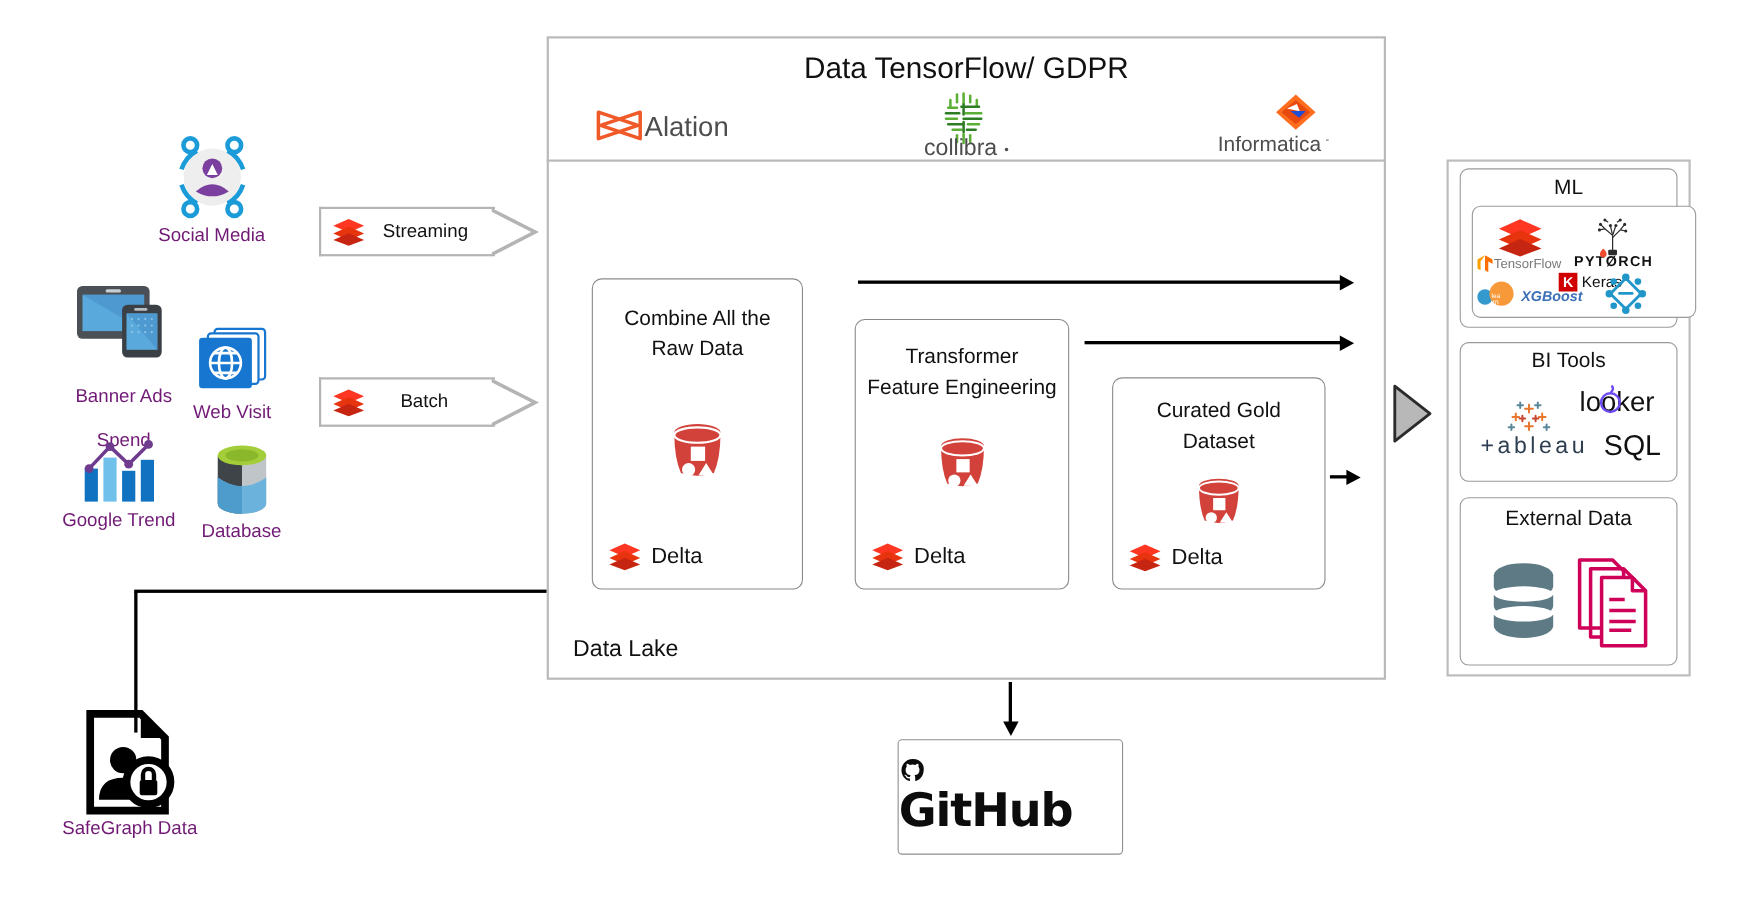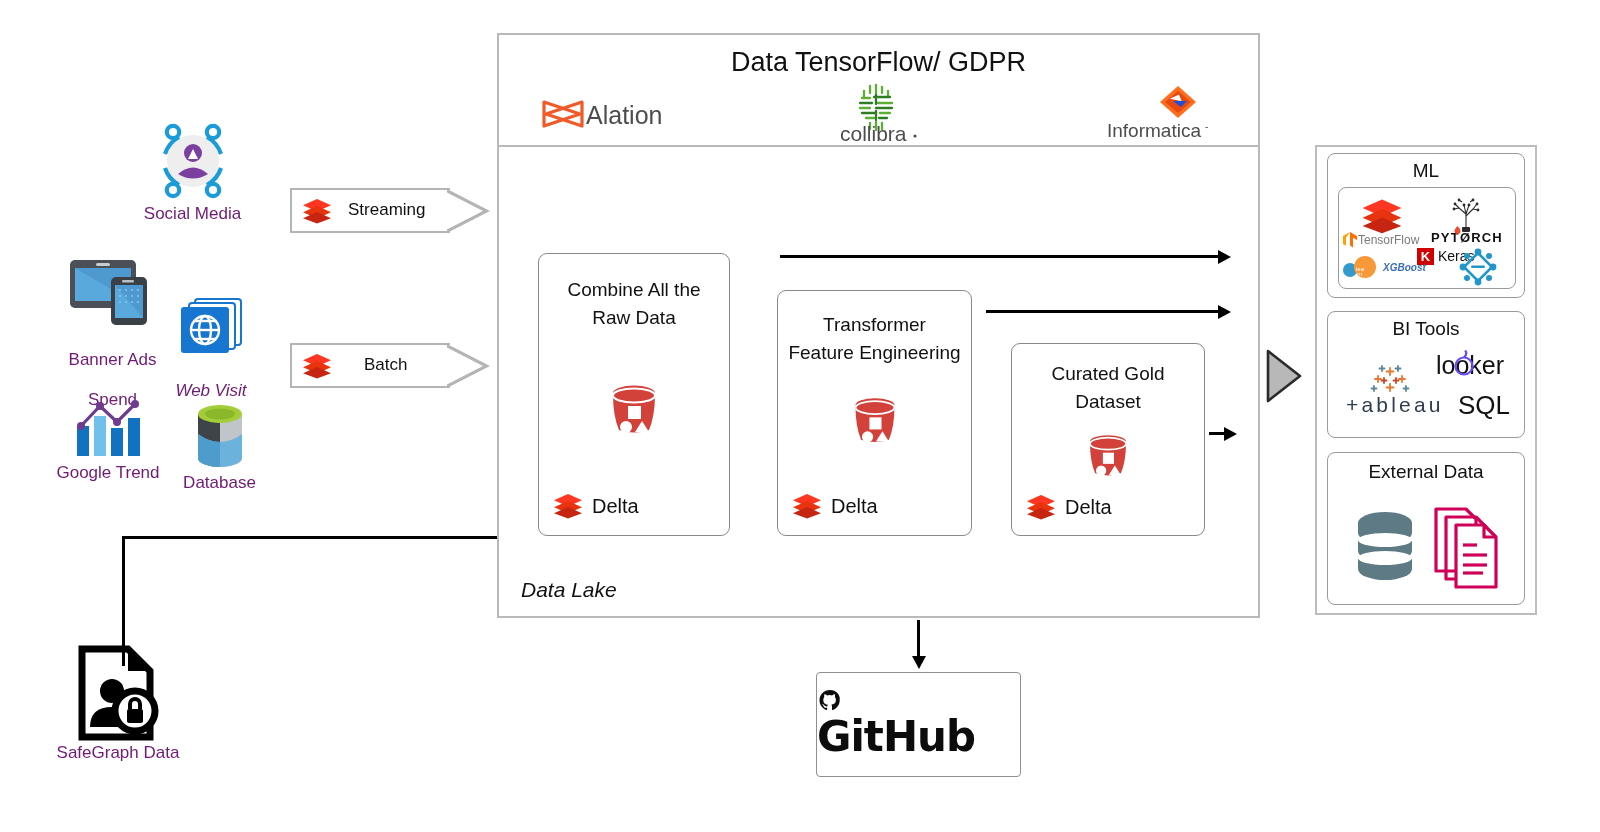--- a/index.html
+++ b/index.html
@@ -52,21 +52,21 @@
   }
   .stage-title {
     position:absolute; left:0; width:100%; text-align:center;
     font-size:19px; line-height:1.45; color:#111;
   }
   .delta-row {
     position:absolute; left:14px; display:flex; align-items:center; gap:9px;
   }
   .delta-row .dtxt { font-size:20px; color:#111; }
 
-  .datalake-lbl { position:absolute; font-size:21px; color:#111;font-style:italic; }
+  .datalake-lbl { position:absolute; font-size:21px; color:#111; }
 
   
   .rpanel { position:absolute; background:#fff; border:2px solid #bdbdbd; }
   .rcard {
     position:absolute; background:#fff;
     border:1.6px solid #9a9a9a; border-radius:8px;
   }
   .rcard-title {
     position:absolute; left:0; width:100%; text-align:center;
     font-size:19px; color:#111;
@@ -160,21 +160,21 @@
       <rect x="14" y="8" width="46" height="46" rx="3" fill="#ffffff" stroke="#1676D0" stroke-width="2"></rect>
       <rect x="6" y="12" width="48" height="46" rx="3" fill="#1676D0"></rect>
       <g fill="none" stroke="#ffffff" stroke-width="2.4">
         <circle cx="30" cy="35" r="14"></circle>
         <ellipse cx="30" cy="35" rx="6" ry="14"></ellipse>
         <path d="M16 35 h28"></path>
           <path d="M18.5 26 h23"></path>
           <path d="M18.5 44 h23"></path>
       </g>
     </svg>
-    <div class="lbl src-lbl" style="margin-top:20px;font-style:italic;">Web Visit</div>
+    <div class="lbl src-lbl" style="margin-top:4px;">Web Visit</div>
   </div>
 
   <div class="srcblock" style="left:50px; top:398px; width:116px;">
     <svg class="ico" width="74" height="62" viewBox="0 0 74 62">
       <rect x="6" y="28" width="12" height="30" fill="#1072C0"></rect>
       <rect x="23" y="18" width="12" height="40" fill="#6FC0EA"></rect>
       <rect x="40" y="30" width="12" height="28" fill="#1072C0"></rect>
       <rect x="57" y="20" width="12" height="38" fill="#1072C0"></rect>
       <polyline points="10,28 29,8 46,24 64,6" fill="none" stroke="#6E3B8E" stroke-width="3.2"></polyline>
       <g fill="#6E3B8E">
@@ -384,21 +384,21 @@
   <div class="datalake-lbl" style="left:521px; top:578px;">Data Lake</div>
 
   <svg class="play-tri" style="left:1265px; top:348px;" width="38" height="56" viewBox="0 0 38 56">
     <path d="M3 3 L35 28 L3 53z" fill="#B8B8B8" stroke="#2b2b2b" stroke-width="2.6" stroke-linejoin="round"></path>
   </svg>
 
   <div class="rpanel" style="left:1315px; top:145px; width:222px; height:470px;"></div>
 
   <div class="rcard" style="left:1327px; top:153px; width:198px; height:145px;">
     <div class="rcard-title" style="top:6px;">ML</div>
-    <div class="logo-card" style="left:10px; top:33px; width:178px; height:102px;">
+    <div class="logo-card" style="left:10px; top:33px; width:204px; height:102px;">
 
       <svg class="abs" style="left:22px; top:10px;" width="42" height="36" viewBox="0 0 30 26">
         <path d="M15 1 L29 7.2 L15 13.4 L1 7.2z" fill="#FF3621"></path>
         <path d="M15 8 L29 14.2 L15 20.4 L1 14.2z" fill="#E8330F"></path>
         <path d="M15 14 L29 20.2 L15 25.4 L1 20.2z" fill="#C62511"></path>
       </svg>
 
       <svg class="abs" style="left:108px; top:8px;" width="38" height="38" viewBox="0 0 38 38">
         <g fill="none" stroke="#2b2b2b" stroke-width="1.1">
           <path d="M19 34 v-16"></path>
@@ -443,21 +443,21 @@
       </div>
       <div class="abs" style="left:99px; top:60px; font-size:14px; color:#111;">Keras</div>
 
       <svg class="abs" style="left:3px; top:66px;" width="36" height="28" viewBox="0 0 36 28">
         <circle cx="8" cy="16" r="7" fill="#3499CD"></circle>
         <circle cx="23" cy="13" r="11" fill="#F89939"></circle>
         <text x="14" y="17" font-family="Liberation Sans, sans-serif" font-size="6" fill="#fff">lea</text>
         <text x="15" y="22" font-family="Liberation Sans, sans-serif" font-size="6" fill="#fff">rn</text>
       </svg>
 
-      <div class="abs" style="left:44px; top:74px; font-size:10px; font-weight:bold; font-style:italic; color:#3B6FB6;">XGBoost</div>
+      <div class="abs" style="left:44px; top:74px; font-size:13px; font-weight:bold; font-style:italic; color:#3B6FB6;">XGBoost</div>
 
       <svg class="abs" style="left:120px; top:60px;" width="38" height="38" viewBox="0 0 38 38">
         <g fill="#2196C9">
           <circle cx="19" cy="4" r="3.4"></circle>
             <circle cx="19" cy="34" r="3.4"></circle>
           <circle cx="4" cy="19" r="3.4"></circle>
             <circle cx="34" cy="19" r="3.4"></circle>
           <circle cx="8" cy="8" r="3"></circle>
             <circle cx="30" cy="8" r="3"></circle>
           <circle cx="8" cy="30" r="3"></circle>

